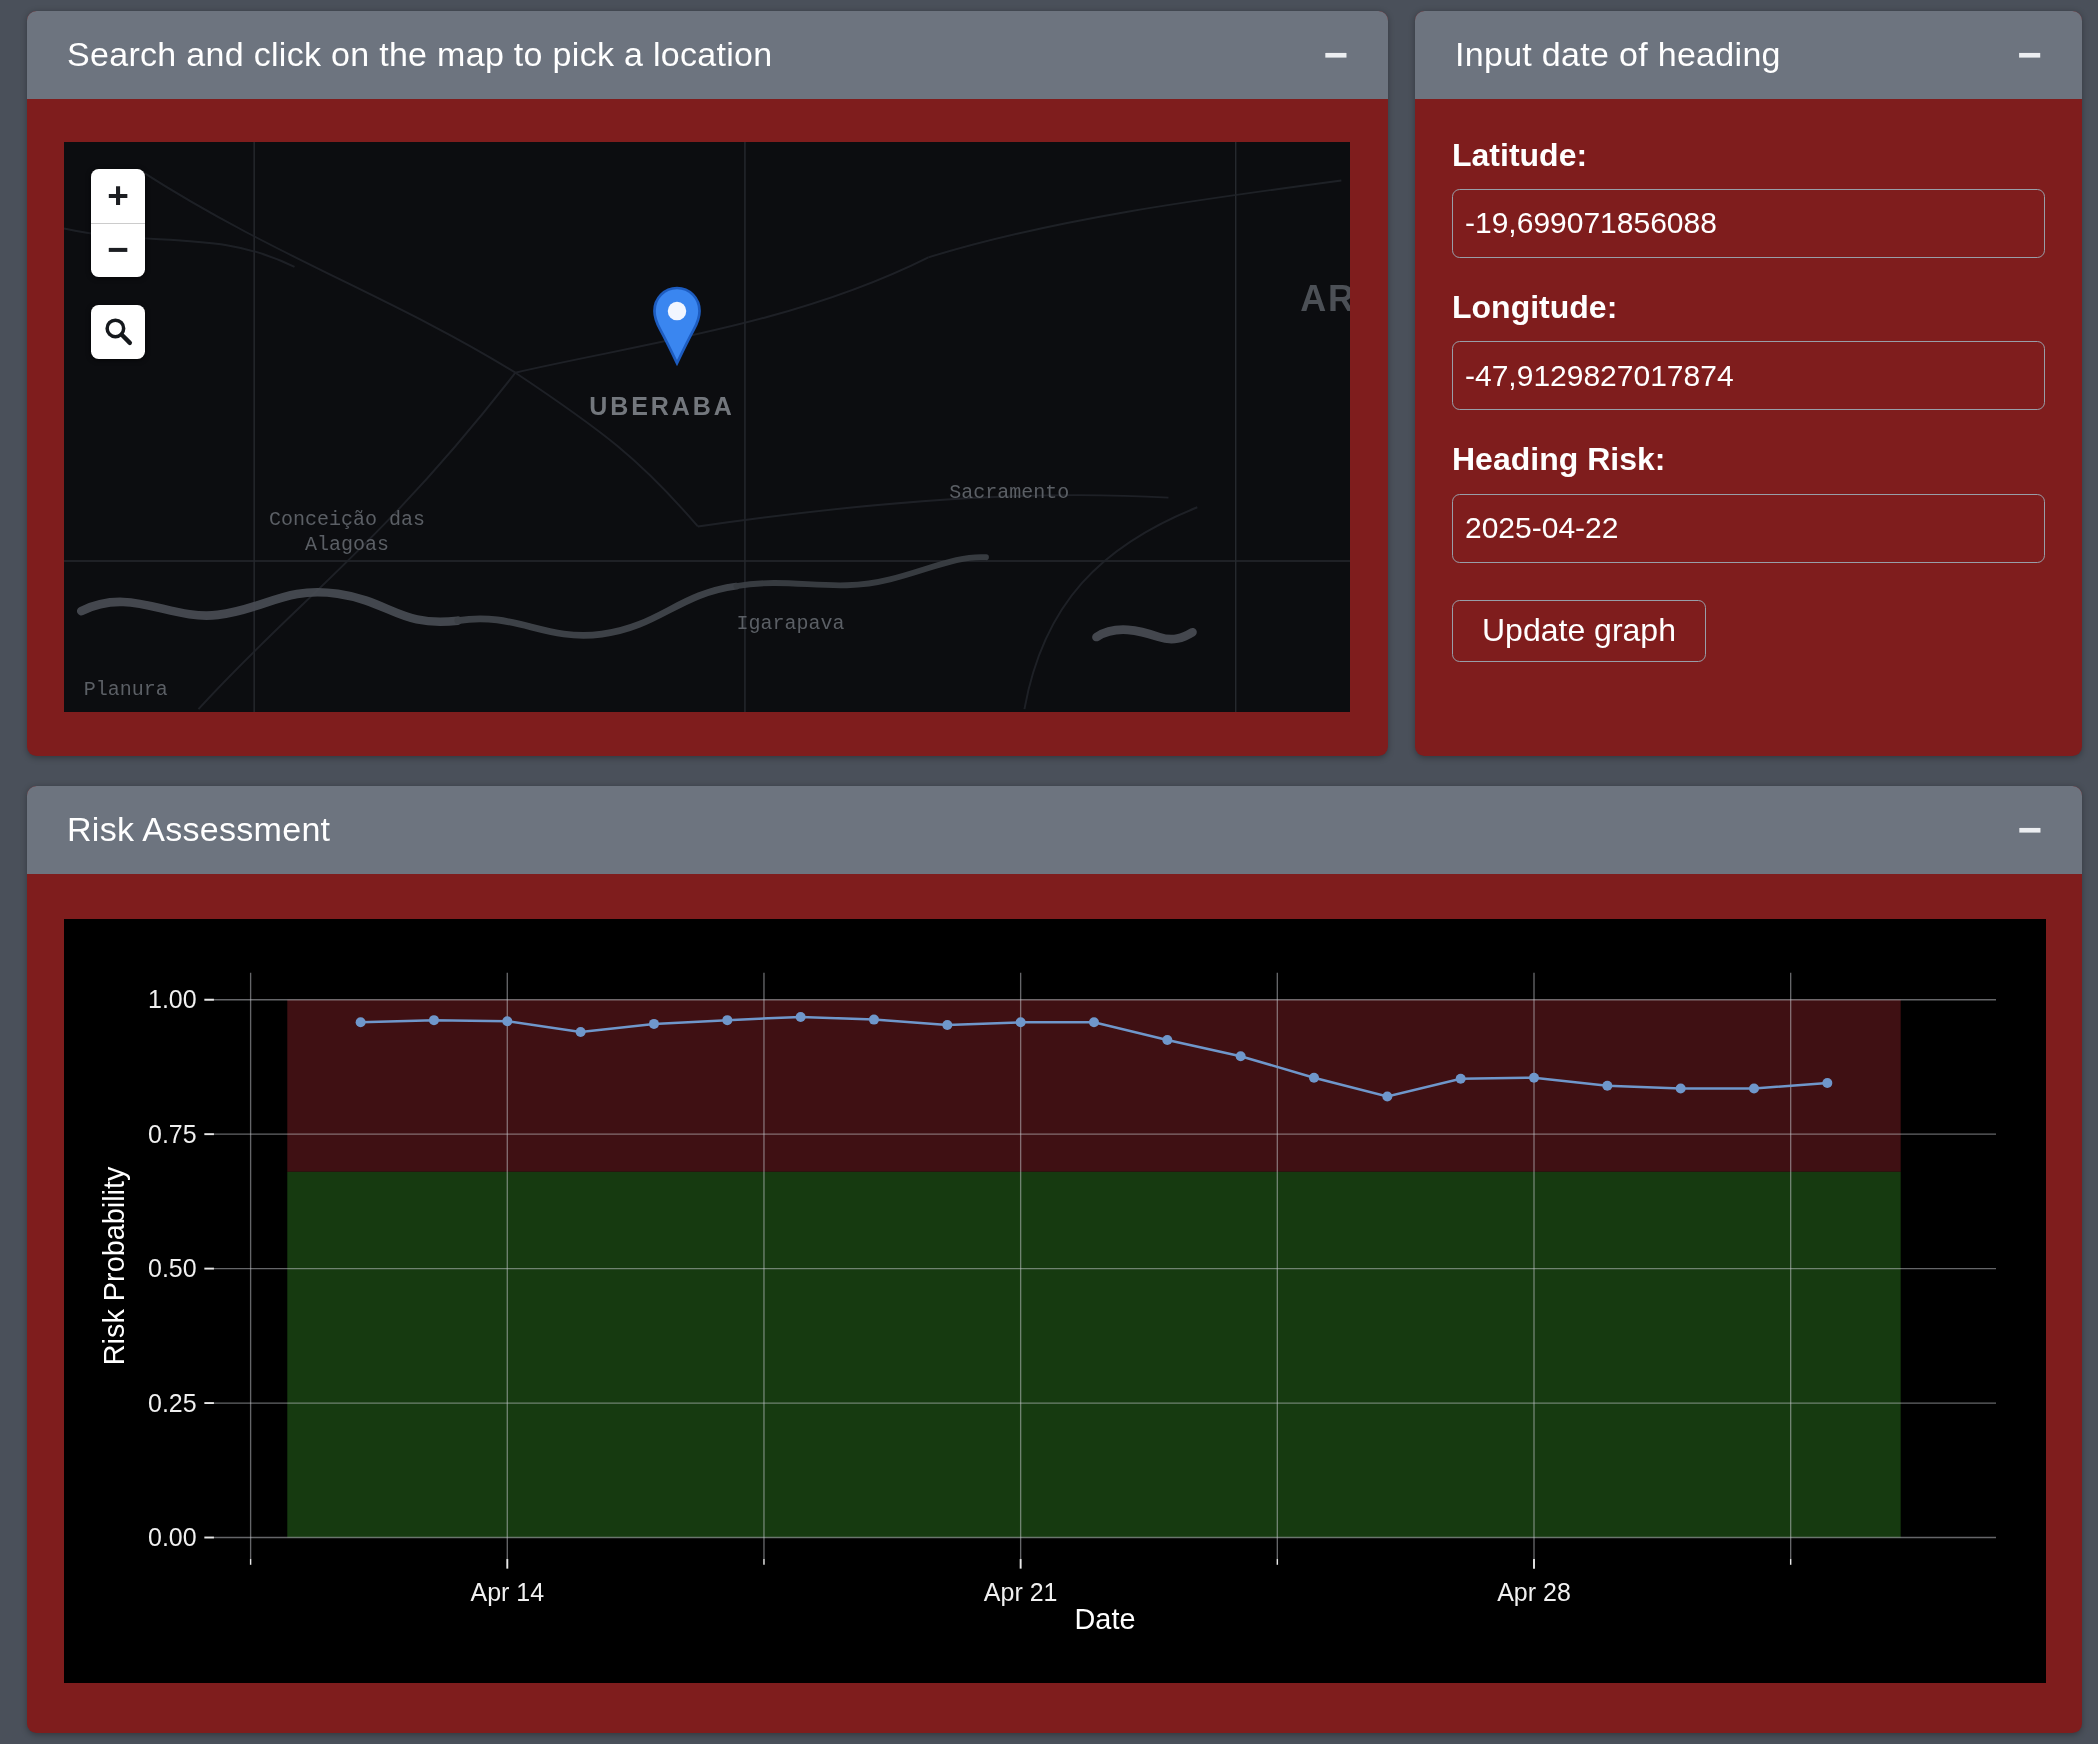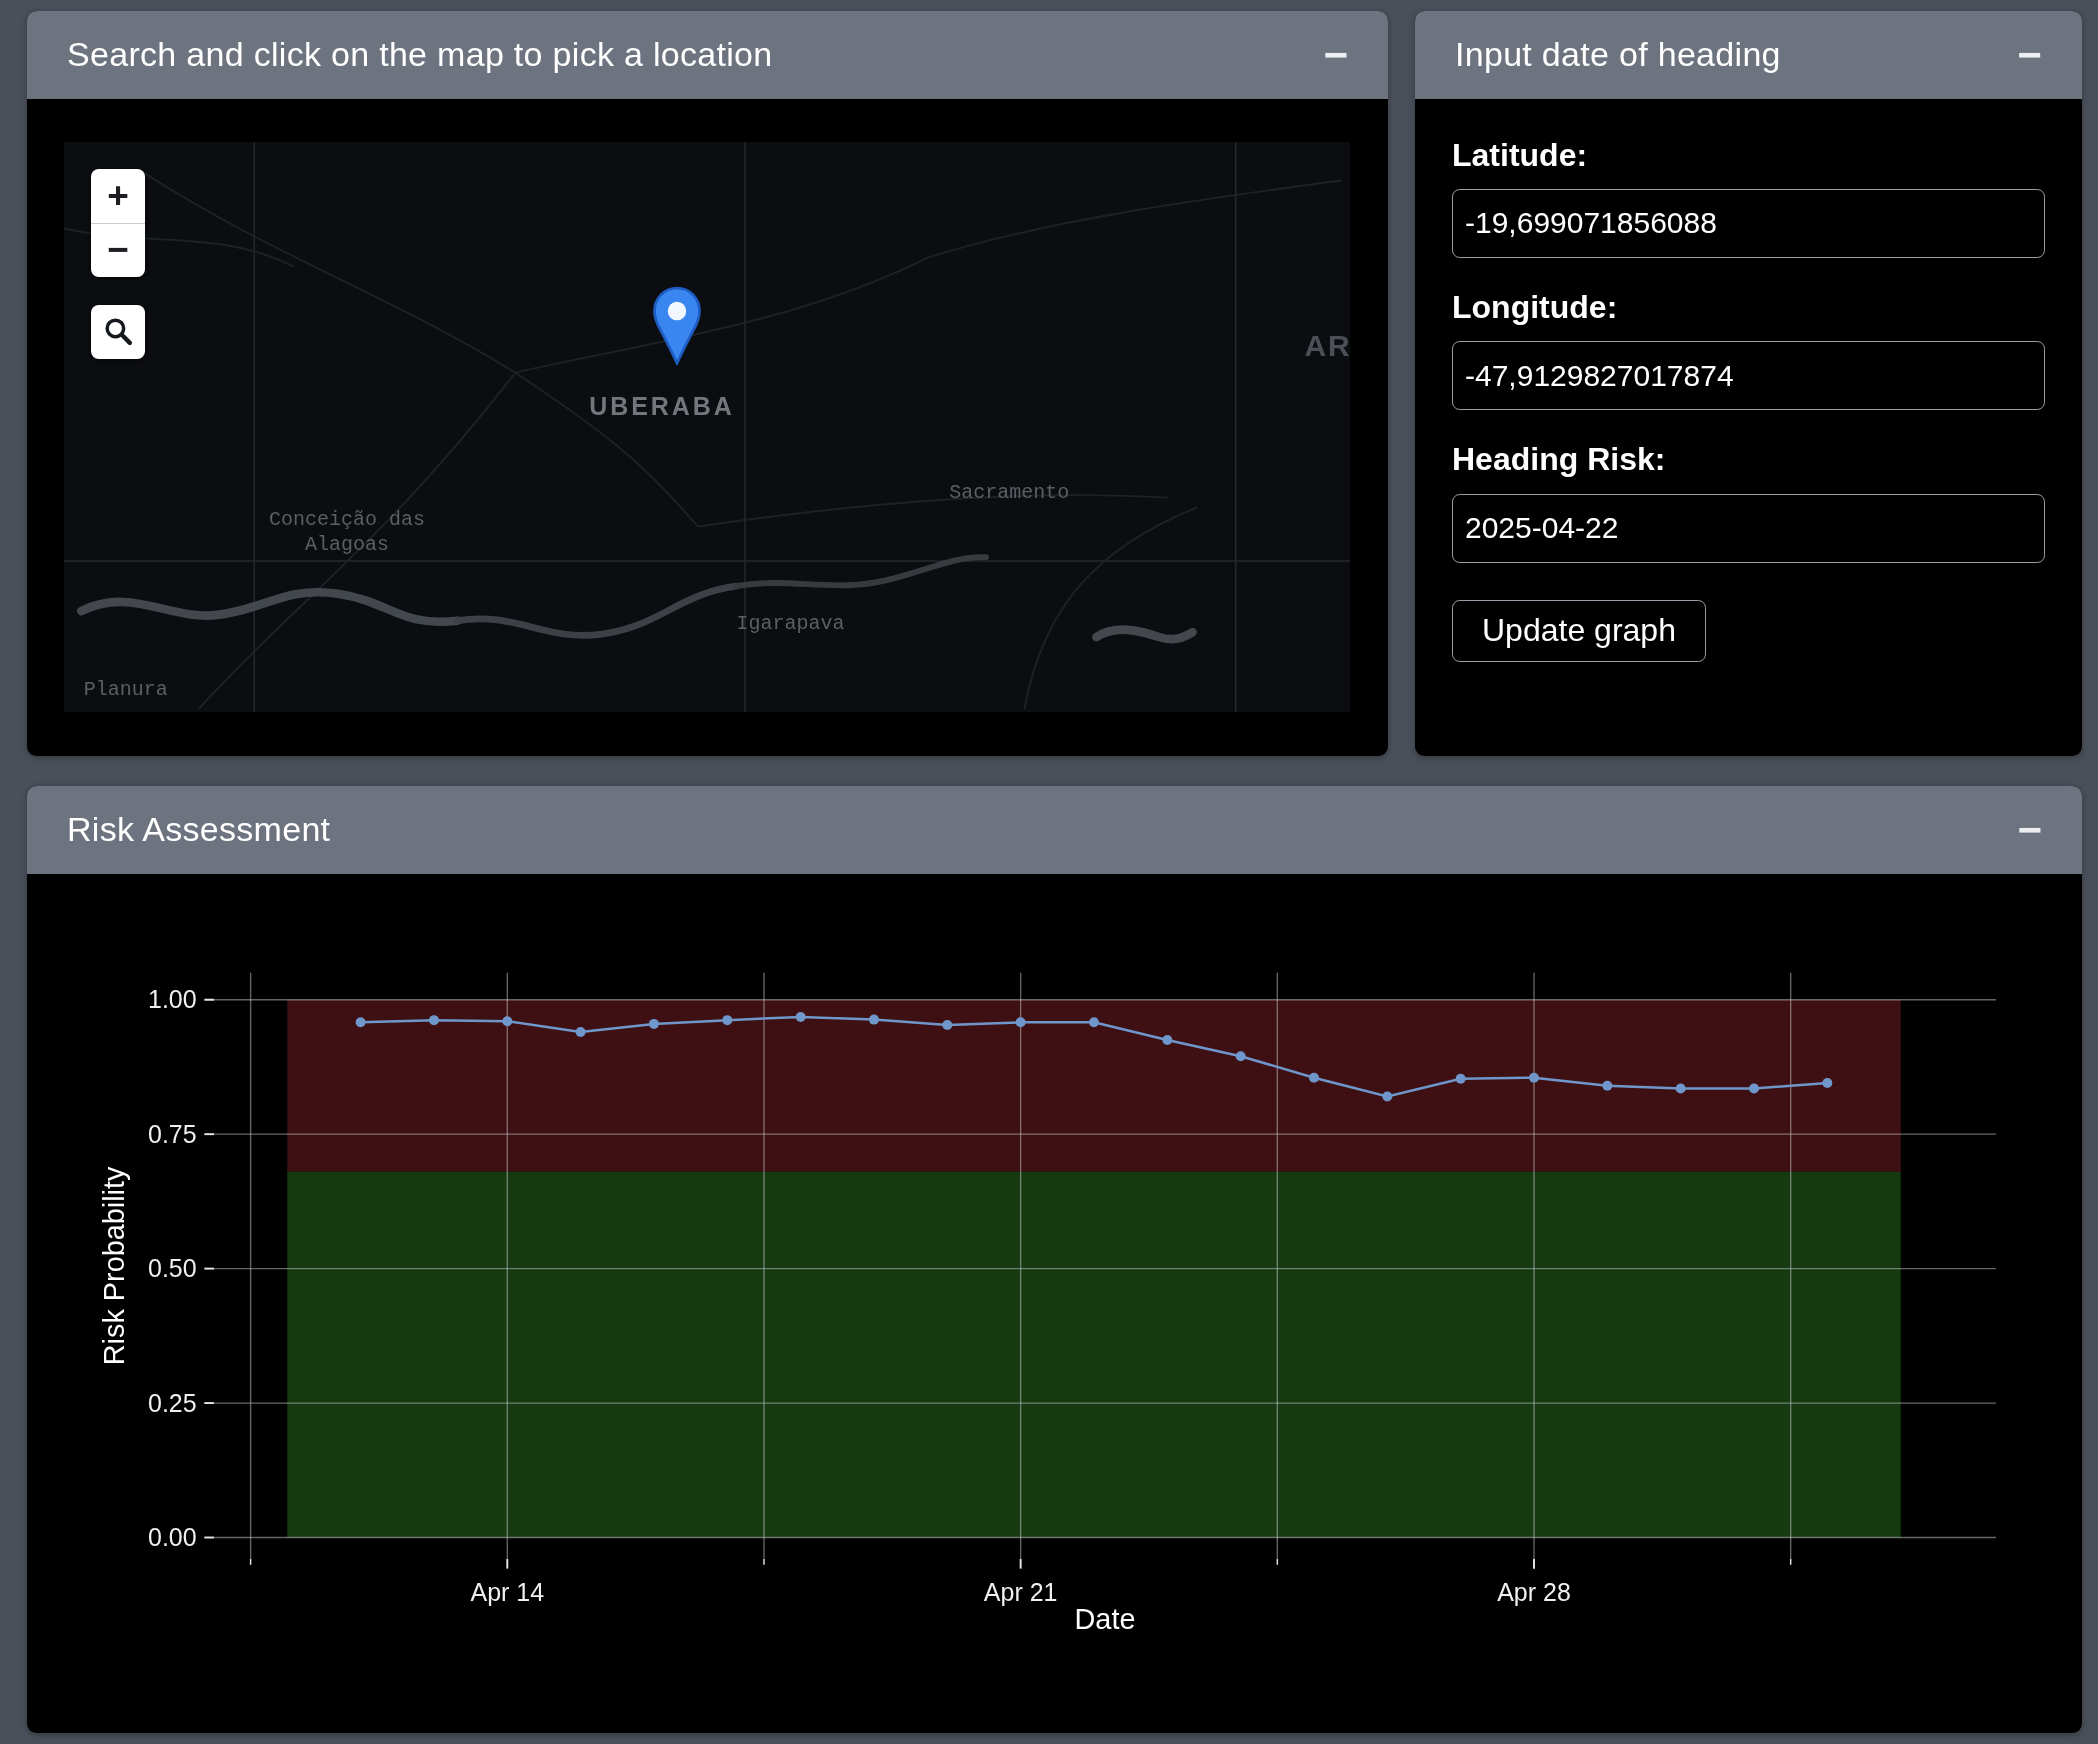--- a/index.html
+++ b/index.html
@@ -8,21 +8,21 @@
     background: #4a505a;
     font-family: "Liberation Sans", sans-serif;
     color: #ffffff;
     overflow: hidden;
   }
   .page { width: 2098px; height: 1745px; padding: 10.6px 16.3px 0 27px; }
 
   .top-row { display: flex; gap: 27px; }
 
   .card {
-    background: #000000;
+    background: #7f1d1d;
     border-radius: 9.6px;
     box-shadow: 0 1.9px 6.7px rgba(0,0,0,0.3);
     overflow: hidden;
   }
   .card-header {
     background: #6d747f;
     height: 88px;
     display: flex;
     align-items: center;
     justify-content: space-between;
@@ -61,21 +61,21 @@
   .map-label {
     position: absolute;
     transform: translate(-50%, -50%);
     white-space: pre-line;
     text-align: center;
     pointer-events: none;
     line-height: 1.25;
   }
   .map-label.major { font-size: 25px; font-weight: 700; letter-spacing: 2.9px; color: #73777d; }
   .map-label.minor { font-size: 20px; color: #5b5f65; font-family: Liberation Mono, monospace; }
-  .map-label.region { font-size: 30px; font-weight: 700; letter-spacing: 1.9px; color: #4c5056; margin-top: 48px; }
+  .map-label.region { font-size: 36px; font-weight: 700; letter-spacing: 1.9px; color: #4c5056; }
 
   .map-marker {
     position: absolute;
     transform: translate(-50%, -100%);
     pointer-events: none;
   }
 
   .map-controls { position: absolute; top: 27px; left: 27px; }
   .zoom-group {
     width: 54px;

